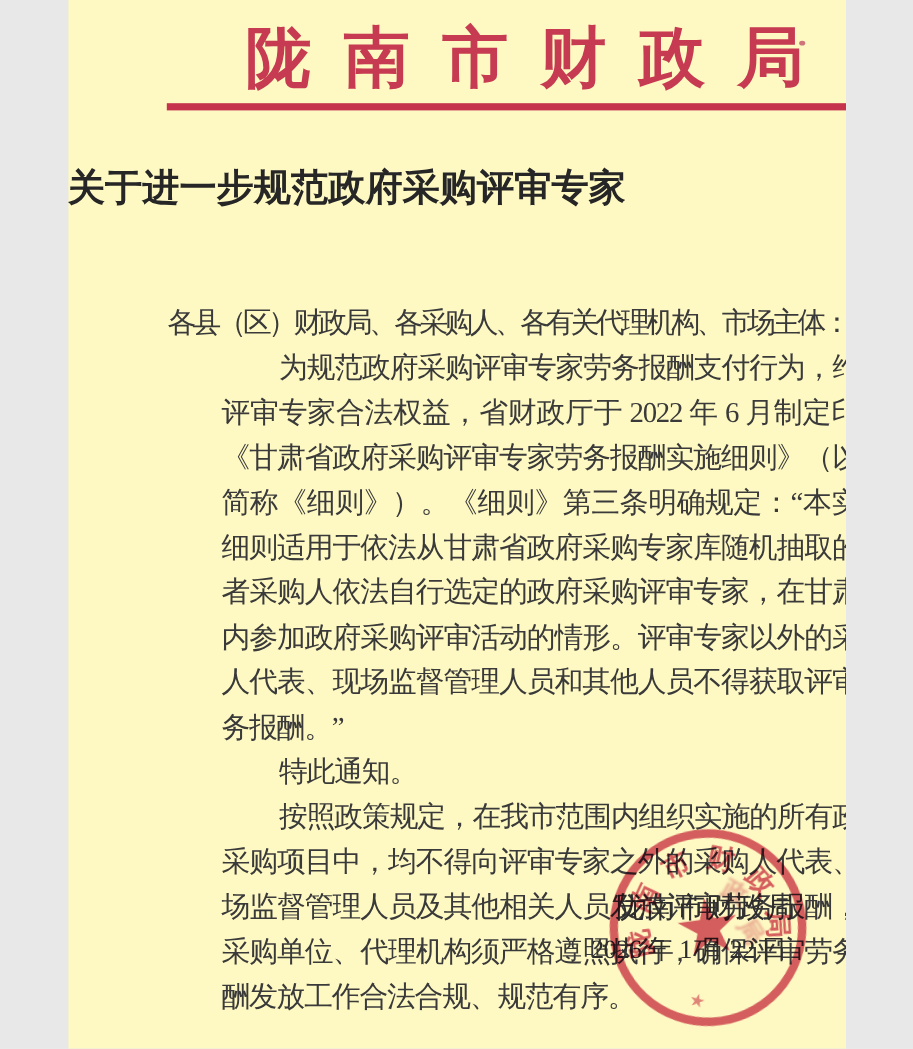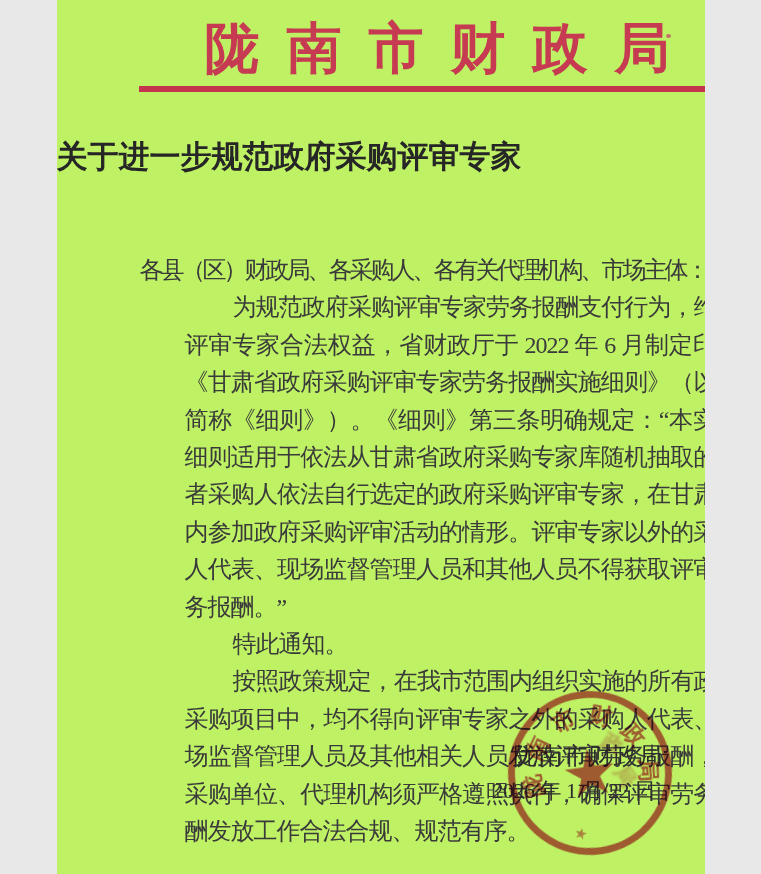--- a/index.html
+++ b/index.html
@@ -8,21 +8,21 @@
     --seal-red:#d04a66;
     --body-text:#3a3a3a;
     --title-text:#262626;
   }
   *{margin:0;padding:0;box-sizing:border-box;}
   html,body{background:#e8e8e8;}
   .page{
     position:relative;
     width:648px;height:874px;
     margin:0 auto;
-    background:#bef264;
+    background:#fef9c3;
     overflow:hidden;
     font-family:"Liberation Serif","DejaVu Serif",serif;
   }
   .agency-header{
     position:absolute;
     left:0;top:12px;width:761px;
     text-align:center;
     font-size:55px;
     font-weight:700;
     color:var(--header-red);

